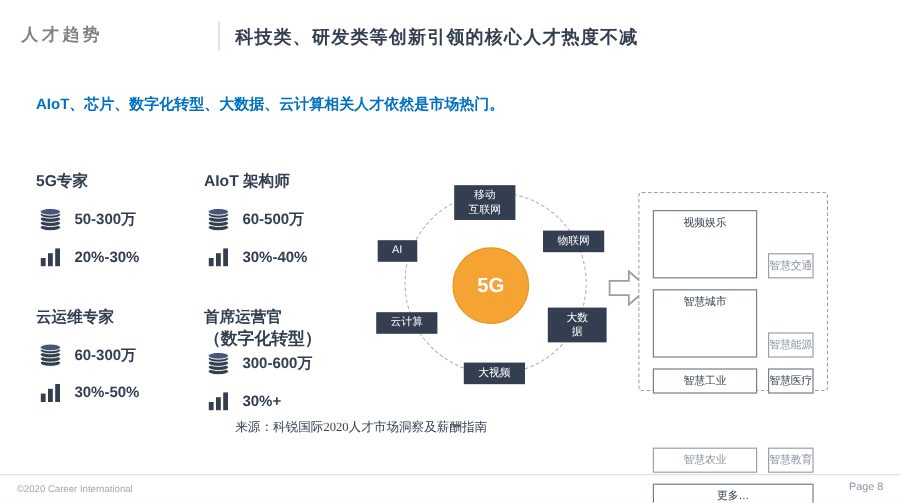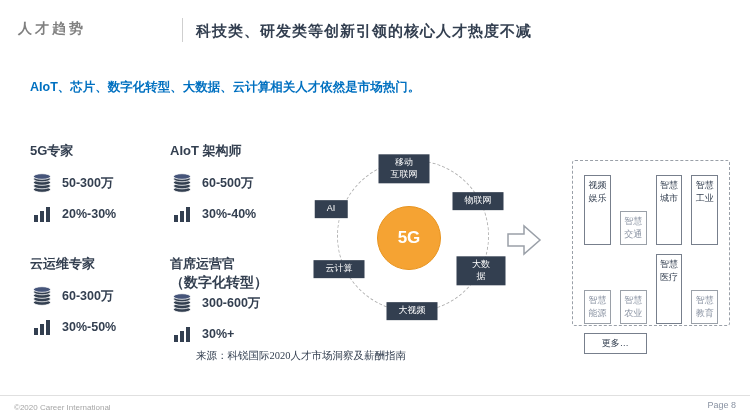--- a/index.html
+++ b/index.html
@@ -35,23 +35,23 @@
   .center-circle{position:absolute;left:82px;top:58px;width:64px;height:64px;
     border-radius:50%;background:#F5A333;border:1px solid #E8941F;box-sizing:border-box;
     display:flex;align-items:center;justify-content:center;color:#fff;
     font-size:17px;font-weight:bold;}
   .node{position:absolute;transform:translate(-50%,-50%);background:#333F50;color:#fff;
     font-size:9px;line-height:1.3;padding:3px 12px;border-radius:0;text-align:center;
     white-space:pre-line;}
   
   .big-arrow{position:absolute;left:506px;top:222px;}
   
-  .apps{position:absolute;left:572px;top:160px;width:158px;height:166px;
+  .apps{position:absolute;left:532px;top:160px;width:158px;height:166px;
     border:1.5px dashed #9aa0a8;border-radius:3px;padding:14px 11px;box-sizing:border-box;
-    display:grid;grid-template-columns:1fr 1fr 1fr 1fr;gap:9px 9px;align-content:start;background:#fff;}
+    display:grid;grid-template-columns:1fr;gap:9px 9px;align-content:start;background:#fff;}
   .app-box{border:1px solid #777f8c;font-size:9px;text-align:center;padding:3px 0;
     color:#333F50;background:#fff;}
   .app-box.alt{color:#8a93a3;border-color:#9aa0a8;margin-top:36px;}
   .app-more{grid-column:1 / 3;border:1px solid #777f8c;font-size:9px;text-align:center;
     padding:3px 0;color:#333F50;background:#fff;}
   
   .source{position:absolute;left:196px;top:349px;font-size:10.5px;color:#333F50;font-family:Liberation Serif, serif;}
   .footer-line{position:absolute;left:0;right:0;top:395px;height:1px;background:#e0e0e0;}
   .copyright{position:absolute;left:14px;top:403px;font-size:8px;color:#a6a6a6;}
   .page-num{position:absolute;right:14px;top:400px;font-size:9px;color:#8a93a3;}
@@ -209,24 +209,24 @@
   <div class="big-arrow">
     <svg width="36" height="36" viewBox="0 0 36 36">
         <polygon points="2,12 18,12 18,4 34,18 18,32 18,24 2,24" fill="#ffffff" stroke="#9aa0a8" stroke-width="1.5"></polygon>
       </svg>
   </div>
 
   <div class="apps">
     <div class="app-box">视频娱乐</div>
     <div class="app-box alt">智慧交通</div>
     <div class="app-box">智慧城市</div>
+    <div class="app-box alt">智慧能源</div>
     <div class="app-box">智慧工业</div>
-    <div class="app-box alt">智慧能源</div>
+    <div class="app-box">智慧医疗</div>
     <div class="app-box alt">智慧农业</div>
-    <div class="app-box">智慧医疗</div>
     <div class="app-box alt">智慧教育</div>
     <div class="app-more">更多…</div>
   </div>
 
   <div class="source">来源：科锐国际2020人才市场洞察及薪酬指南</div>
 
   <div class="footer-line"></div>
   <div class="copyright">©2020 Career International</div>
   <div class="page-num">Page 8</div>
 

